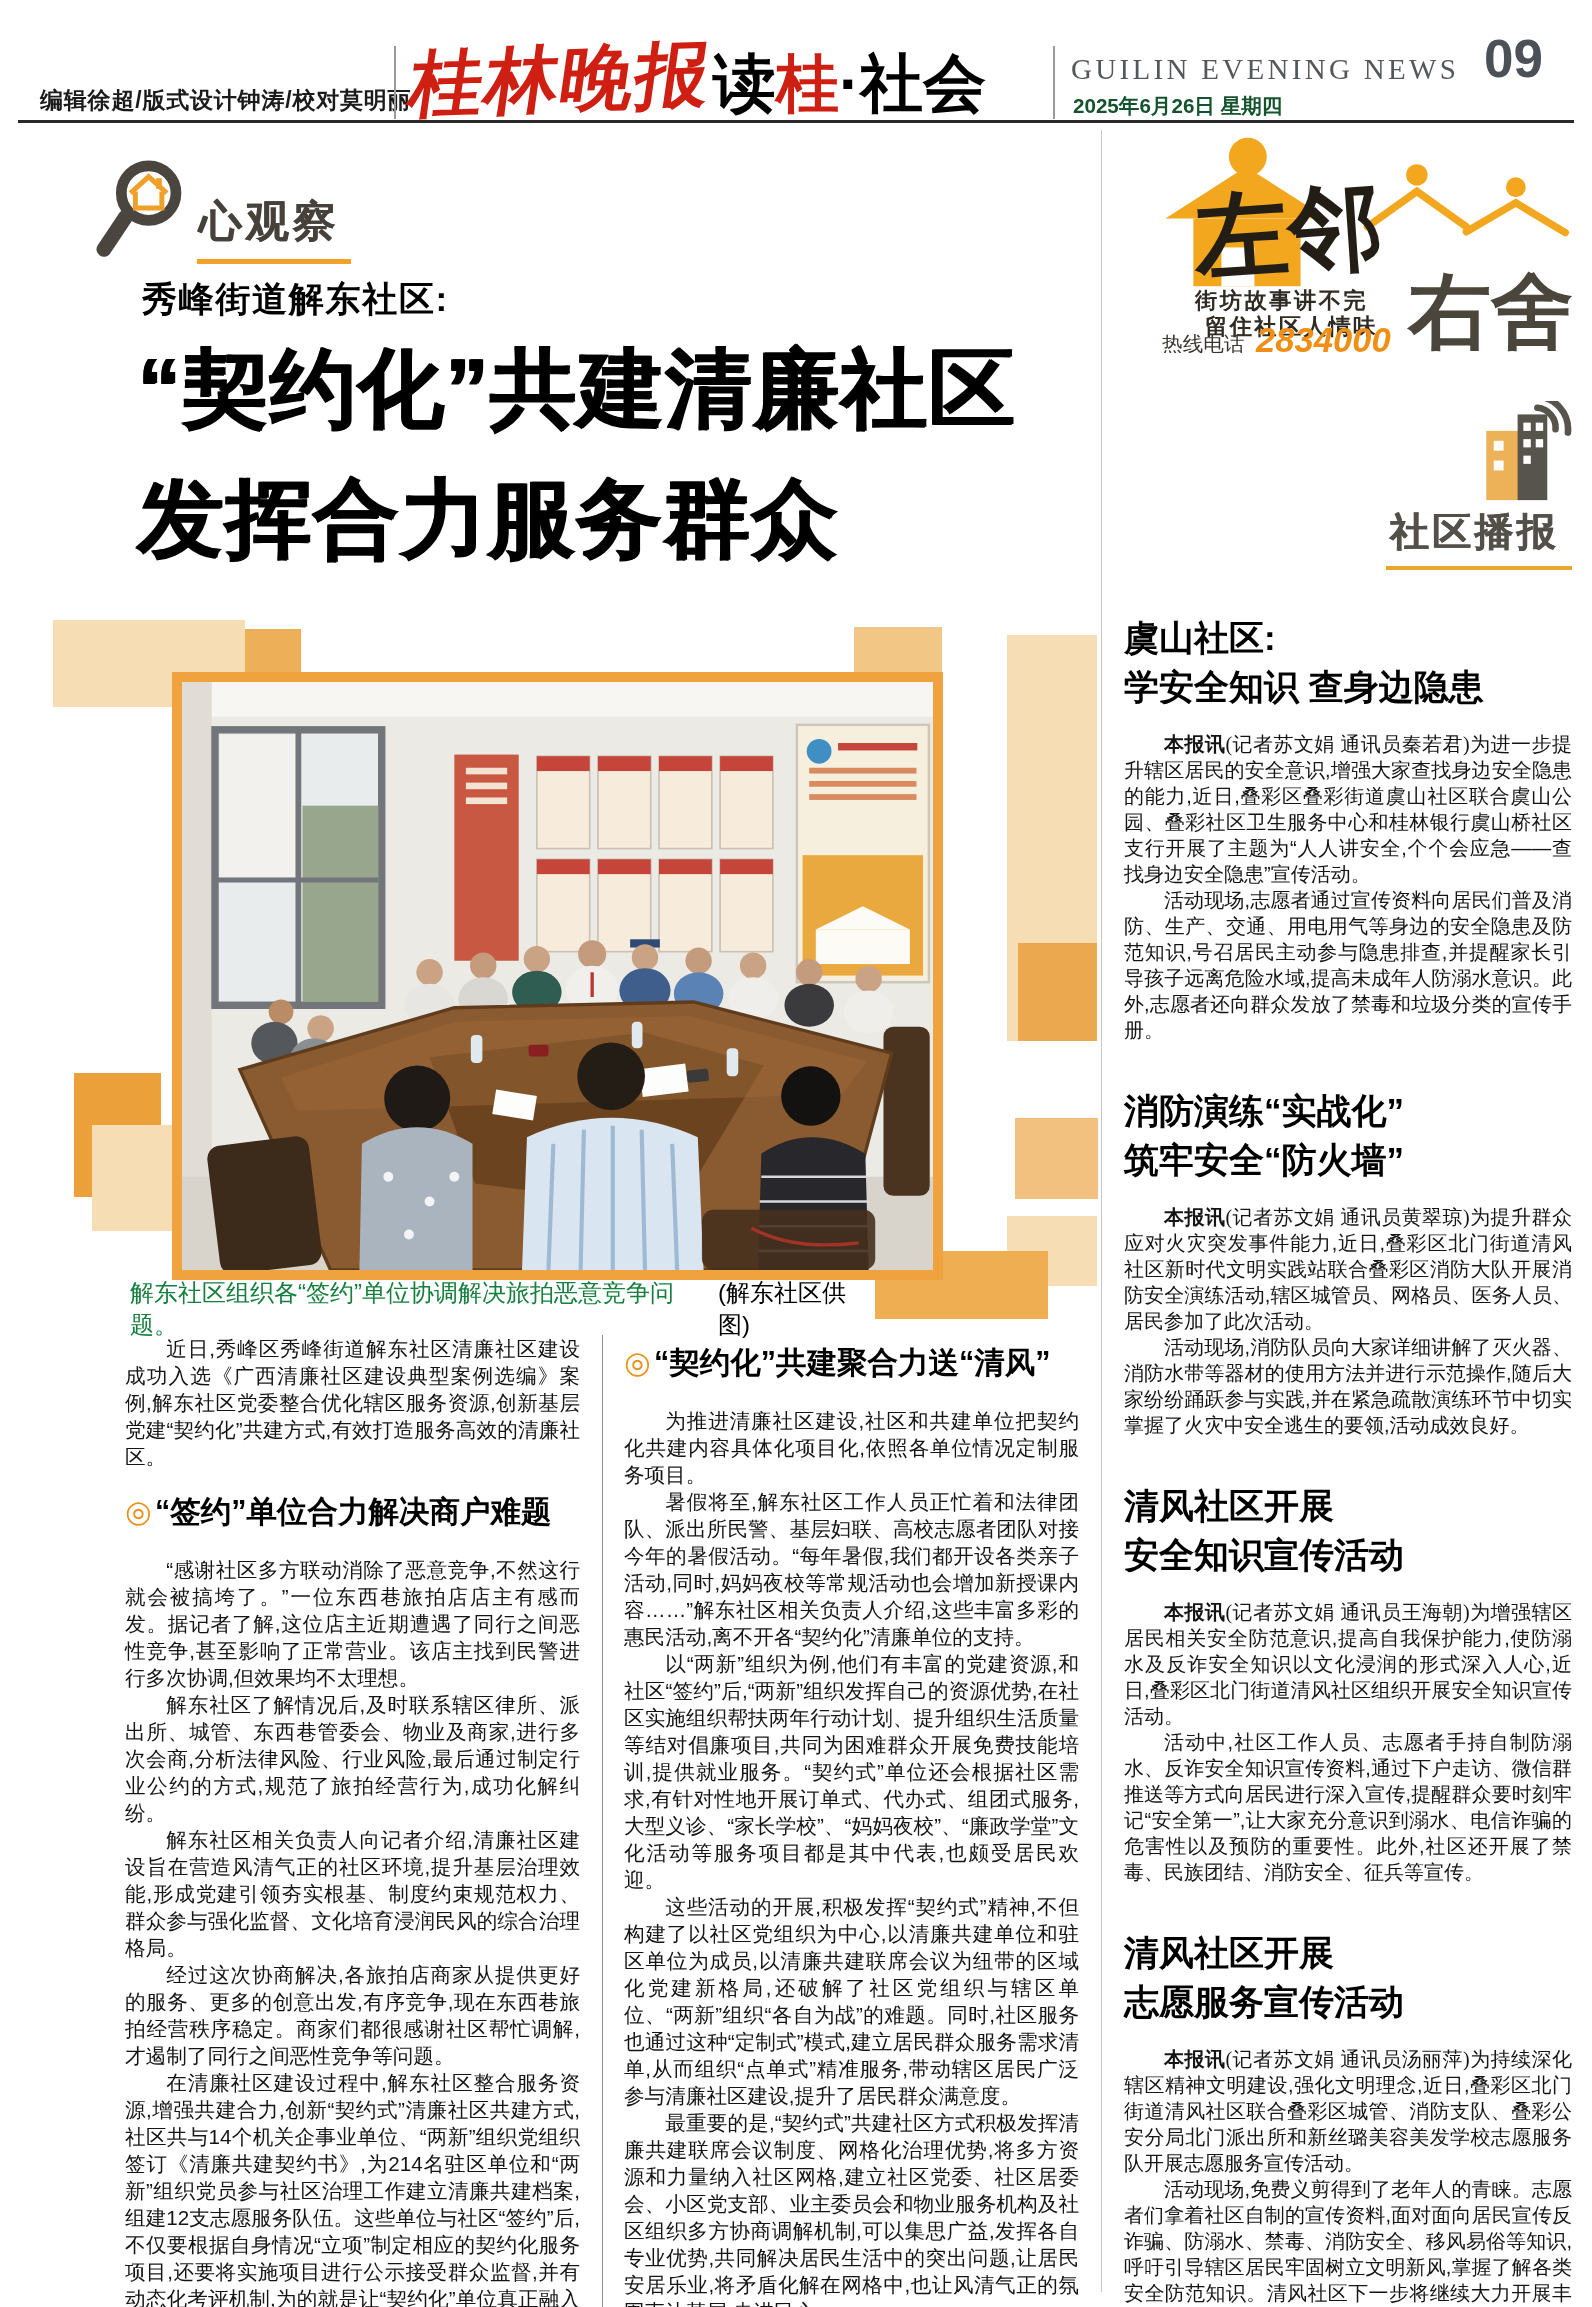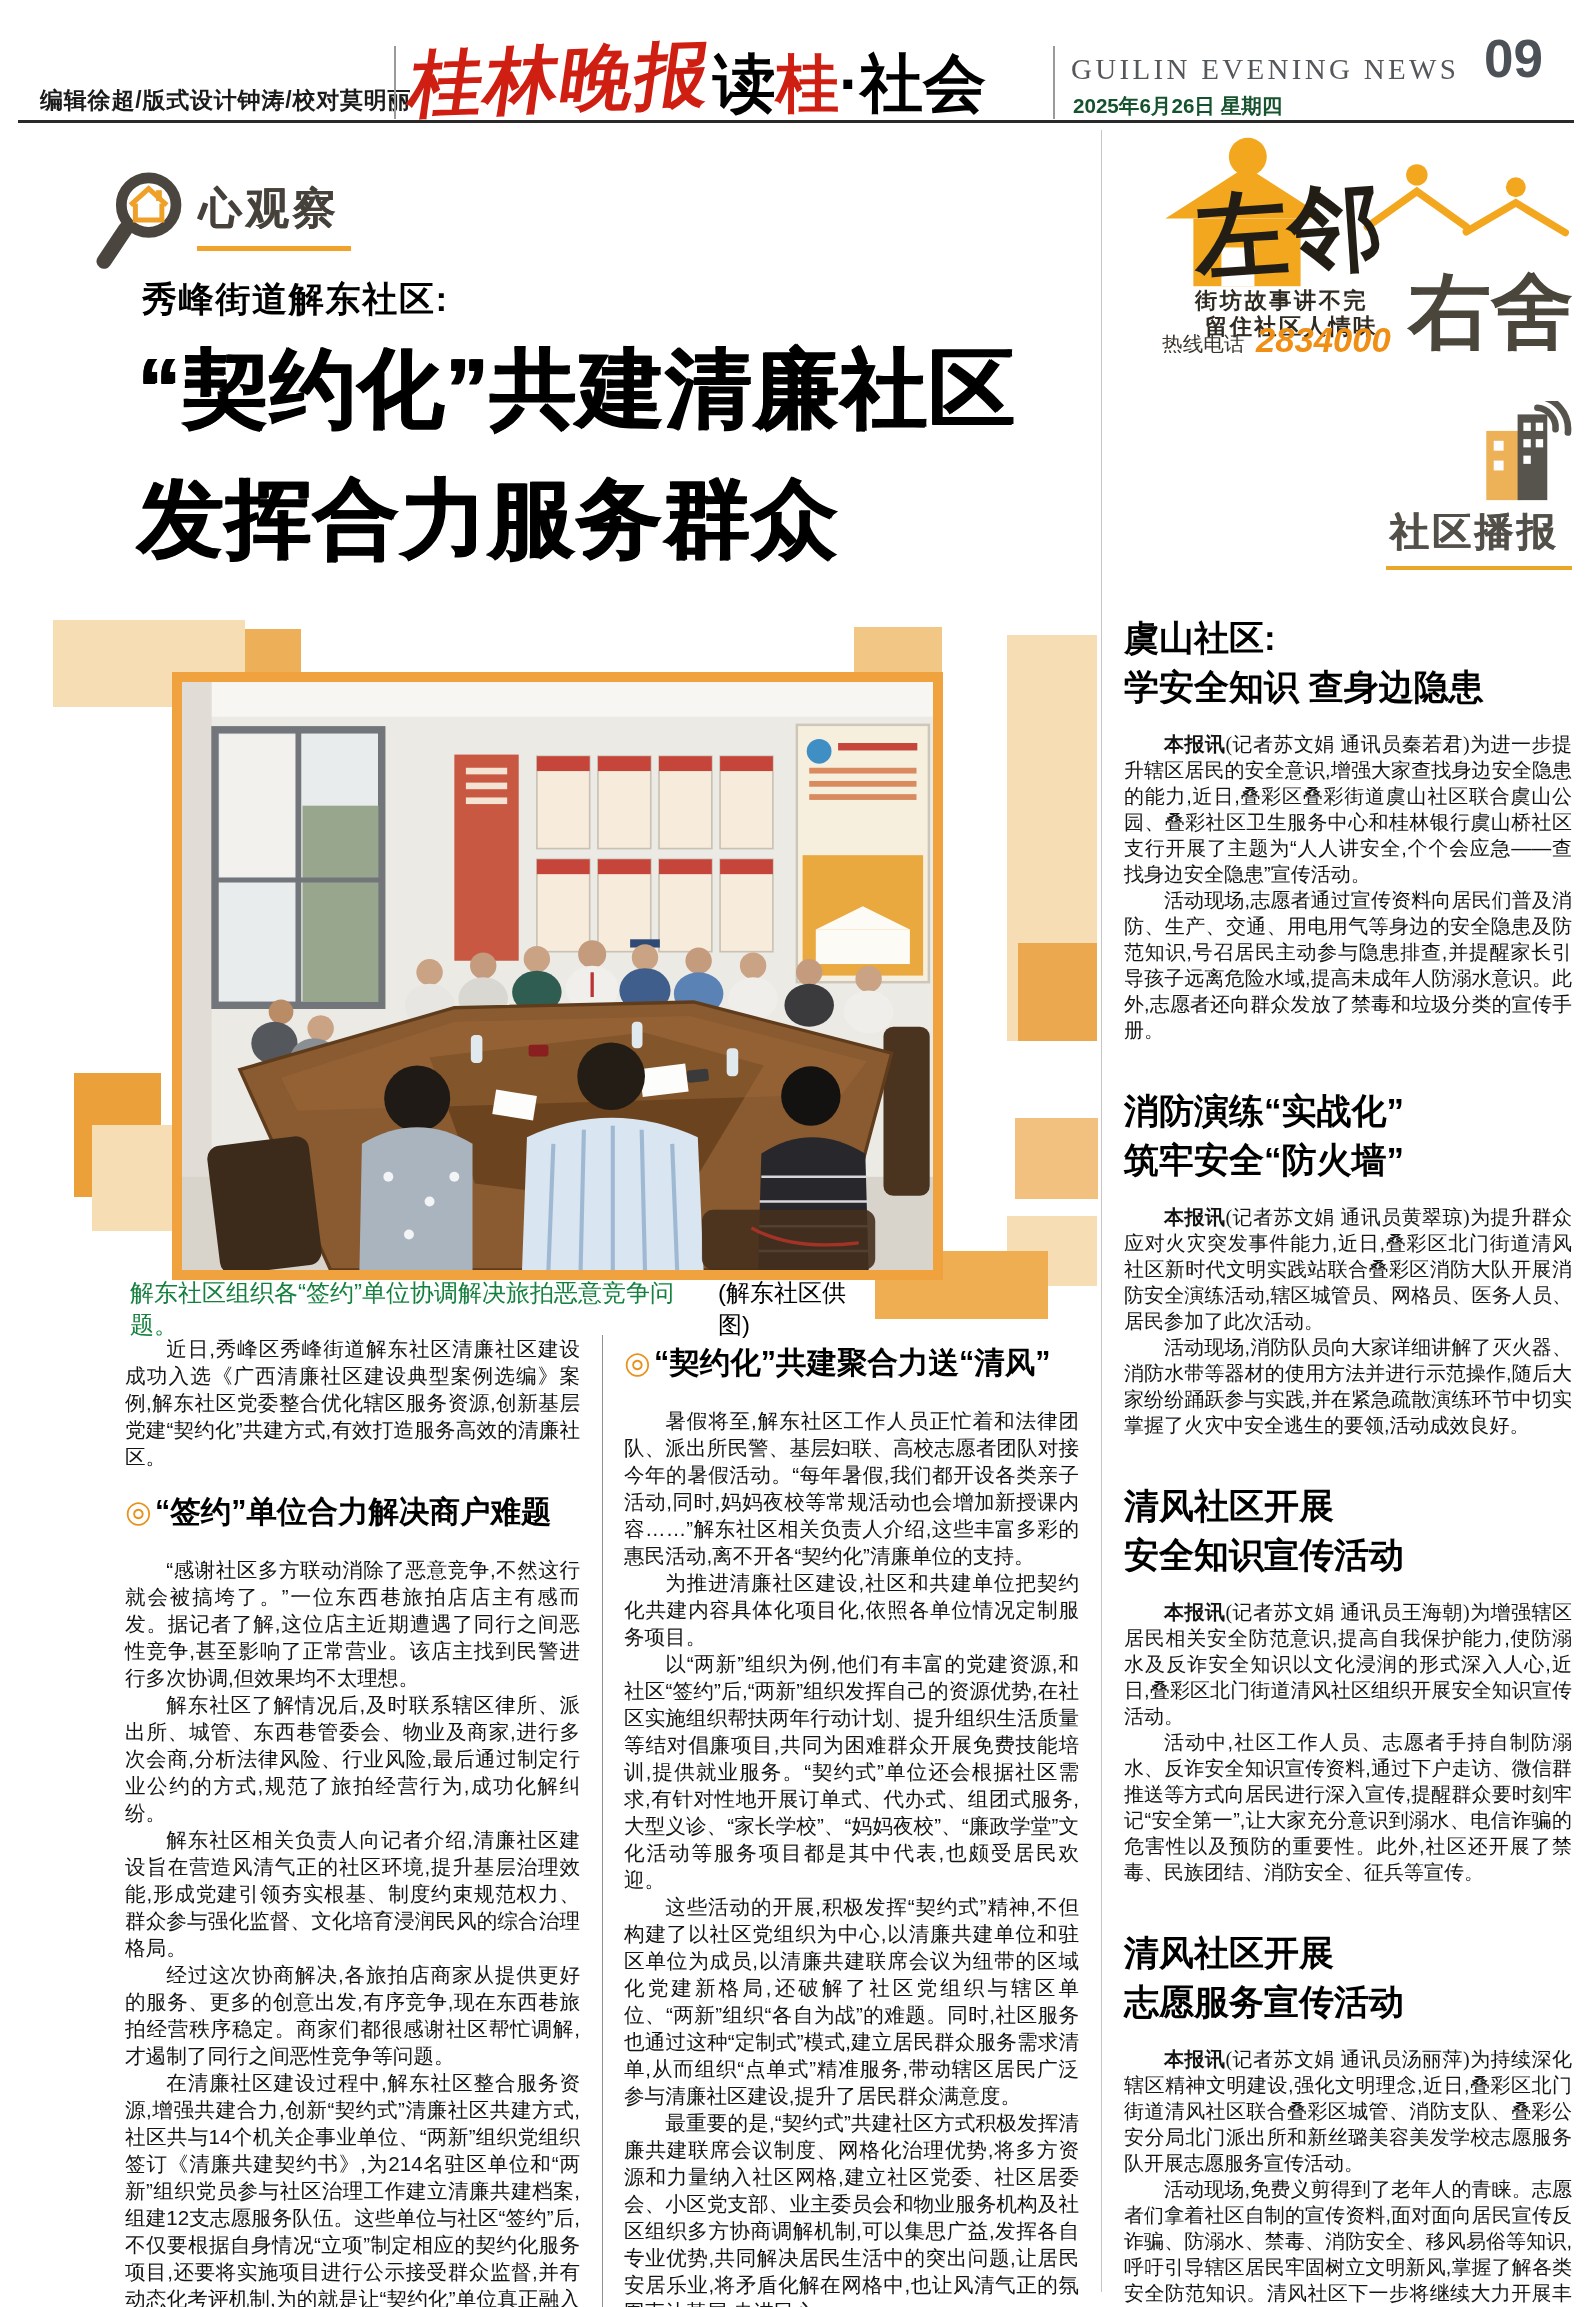--- a/index.html
+++ b/index.html
@@ -13,21 +13,21 @@
   .v2{left:1053px;top:46px;height:73px;}
   .mast-cn{position:absolute;left:411px;top:31px;font-size:73px;font-weight:900;color:#cf1e12;
            transform:skewX(-10deg) rotate(-2deg);letter-spacing:1.7px;font-family:"DejaVu Serif","Liberation Serif",serif;}
   .mast-section{position:absolute;left:713px;top:41px;font-size:63px;font-weight:900;color:#000;white-space:nowrap;}
   .mast-section .red{color:#cf1e12;}
   .mast-en{position:absolute;left:1071px;top:53px;font-size:29px;color:#55585a;letter-spacing:3.3px;
            font-family:"Liberation Serif","DejaVu Serif",serif;white-space:nowrap;}
   .mast-date{position:absolute;left:1073px;top:92px;font-size:20.6px;font-weight:700;color:#14532d;}
   .page-num{position:absolute;left:1484px;top:28px;font-size:53px;font-weight:900;color:#4b5157;}
   
-  .obs{position:absolute;left:94px;top:167px;display:flex;align-items:flex-start;}
+  .obs{position:absolute;left:94px;top:155px;display:flex;align-items:flex-end;}
   .obs-text{margin-left:1.7px;margin-top:13.2px;font-size:43px;font-weight:900;color:#46423b;letter-spacing:4.1px;
             padding:0 11.6px 8.3px 1.7px;border-bottom:5px solid #f0a22b;text-shadow:0.8px 0 0 #46423b;}
   
   .kicker{position:absolute;left:142px;top:276px;font-size:35px;font-weight:700;color:#000;letter-spacing:1.7px;}
   .headline{position:absolute;left:137px;top:323px;font-size:86px;line-height:130px;font-weight:900;color:#000;
             letter-spacing:1.7px;white-space:nowrap;text-shadow:1.7px 0 0 #000,0 0.8px 0 #000;}
   
   .sq{position:absolute;z-index:1;}
   
   .photo-frame{position:absolute;left:172px;top:672px;width:771px;height:608px;border:10px solid #f0a23f;
@@ -242,22 +242,22 @@
       <p class="mp">近日,秀峰区秀峰街道解东社区清廉社区建设成功入选《广西清廉社区建设典型案例选编》案例,解东社区党委整合优化辖区服务资源,创新基层党建“契约化”共建方式,有效打造服务高效的清廉社区。</p>
       <div class="subhead"><span class="ring">◎</span><span>“签约”单位合力解决商户难题</span></div>
       <p class="mp">“感谢社区多方联动消除了恶意竞争,不然这行就会被搞垮了。”一位东西巷旅拍店店主有感而发。据记者了解,这位店主近期遭遇了同行之间恶性竞争,甚至影响了正常营业。该店主找到民警进行多次协调,但效果均不太理想。</p>
       <p class="mp">解东社区了解情况后,及时联系辖区律所、派出所、城管、东西巷管委会、物业及商家,进行多次会商,分析法律风险、行业风险,最后通过制定行业公约的方式,规范了旅拍经营行为,成功化解纠纷。</p>
       <p class="mp">解东社区相关负责人向记者介绍,清廉社区建设旨在营造风清气正的社区环境,提升基层治理效能,形成党建引领夯实根基、制度约束规范权力、群众参与强化监督、文化培育浸润民风的综合治理格局。</p>
       <p class="mp">经过这次协商解决,各旅拍店商家从提供更好的服务、更多的创意出发,有序竞争,现在东西巷旅拍经营秩序稳定。商家们都很感谢社区帮忙调解,才遏制了同行之间恶性竞争等问题。</p>
       <p class="mp">在清廉社区建设过程中,解东社区整合服务资源,增强共建合力,创新“契约式”清廉社区共建方式,社区共与14个机关企事业单位、“两新”组织党组织签订《清廉共建契约书》,为214名驻区单位和“两新”组织党员参与社区治理工作建立清廉共建档案,组建12支志愿服务队伍。这些单位与社区“签约”后,不仅要根据自身情况“立项”制定相应的契约化服务项目,还要将实施项目进行公示接受群众监督,并有动态化考评机制,为的就是让“契约化”单位真正融入清廉社区建设中,将各方力量拧成一股“清廉合力”。</p>
     </div>
     <div class="col col-r">
       <div class="subhead"><span class="ring">◎</span><span>“契约化”共建聚合力送“清风”</span></div>
+      <p class="mp">为推进清廉社区建设,社区和共建单位把契约化共建内容具体化项目化,依照各单位情况定制服务项目。</p>
       <p class="mp">暑假将至,解东社区工作人员正忙着和法律团队、派出所民警、基层妇联、高校志愿者团队对接今年的暑假活动。“每年暑假,我们都开设各类亲子活动,同时,妈妈夜校等常规活动也会增加新授课内容……”解东社区相关负责人介绍,这些丰富多彩的惠民活动,离不开各“契约化”清廉单位的支持。</p>
-      <p class="mp">为推进清廉社区建设,社区和共建单位把契约化共建内容具体化项目化,依照各单位情况定制服务项目。</p>
       <p class="mp">以“两新”组织为例,他们有丰富的党建资源,和社区“签约”后,“两新”组织发挥自己的资源优势,在社区实施组织帮扶两年行动计划、提升组织生活质量等结对倡廉项目,共同为困难群众开展免费技能培训,提供就业服务。“契约式”单位还会根据社区需求,有针对性地开展订单式、代办式、组团式服务,大型义诊、“家长学校”、“妈妈夜校”、“廉政学堂”文化活动等服务项目都是其中代表,也颇受居民欢迎。</p>
       <p class="mp">这些活动的开展,积极发挥“契约式”精神,不但构建了以社区党组织为中心,以清廉共建单位和驻区单位为成员,以清廉共建联席会议为纽带的区域化党建新格局,还破解了社区党组织与辖区单位、“两新”组织“各自为战”的难题。同时,社区服务也通过这种“定制式”模式,建立居民群众服务需求清单,从而组织“点单式”精准服务,带动辖区居民广泛参与清廉社区建设,提升了居民群众满意度。</p>
       <p class="mp">最重要的是,“契约式”共建社区方式积极发挥清廉共建联席会议制度、网格化治理优势,将多方资源和力量纳入社区网格,建立社区党委、社区居委会、小区党支部、业主委员会和物业服务机构及社区组织多方协商调解机制,可以集思广益,发挥各自专业优势,共同解决居民生活中的突出问题,让居民安居乐业,将矛盾化解在网格中,也让风清气正的氛围直达基层,走进民心。</p>
 
     </div>
   </div>
 
   <div class="v-sb"></div>
   <div class="sidebar">
 

